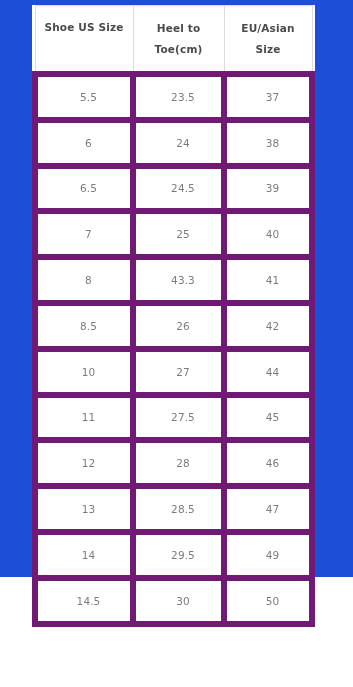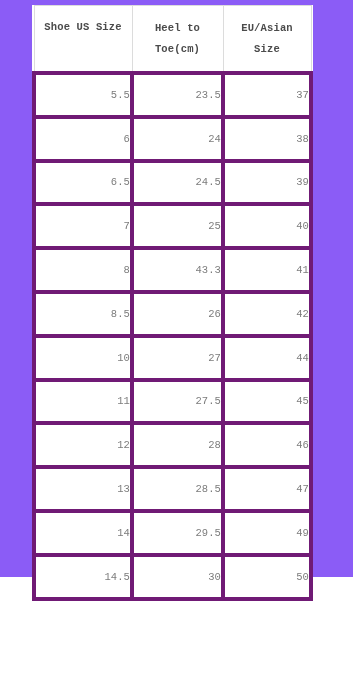--- a/index.html
+++ b/index.html
@@ -11,22 +11,21 @@
     width: 353px;
     height: 687px;
     overflow: hidden;
     font-family: "DejaVu Sans", "Liberation Sans", sans-serif;
     -webkit-font-smoothing: antialiased;
   }
   .page {
     position: relative;
     width: 353px;
     height: 577px;
-    background: #8b5cf6;
-    font-family: Liberation Mono, monospace;
+    background: #1d4ed8;
   }
   .size-table-wrap {
     position: absolute;
     left: 32px;
     top: 5px;
     width: 277px;
   }
   table.size-table {
     border-collapse: collapse;
     width: 277px;
@@ -50,24 +49,24 @@
     letter-spacing: 0.15px;
   }
   table.size-table th .hdr-label {
     display: block;
   }
   table.size-table th.single .hdr-label {
     position: relative;
     top: -11px;
   }
   table.size-table td {
-    border: 4px solid #701a75;
+    border: 6px solid #701a75;
     height: 39.8px;
     padding: 0 0 0 9px;
-    text-align: right;
+    text-align: center;
     vertical-align: middle;
     font-size: 10.5px;
     font-weight: normal;
     color: #7c7c7c;
     line-height: 14px;
     letter-spacing: 0.1px;
   }
 </style>
 </head>
 <body>

